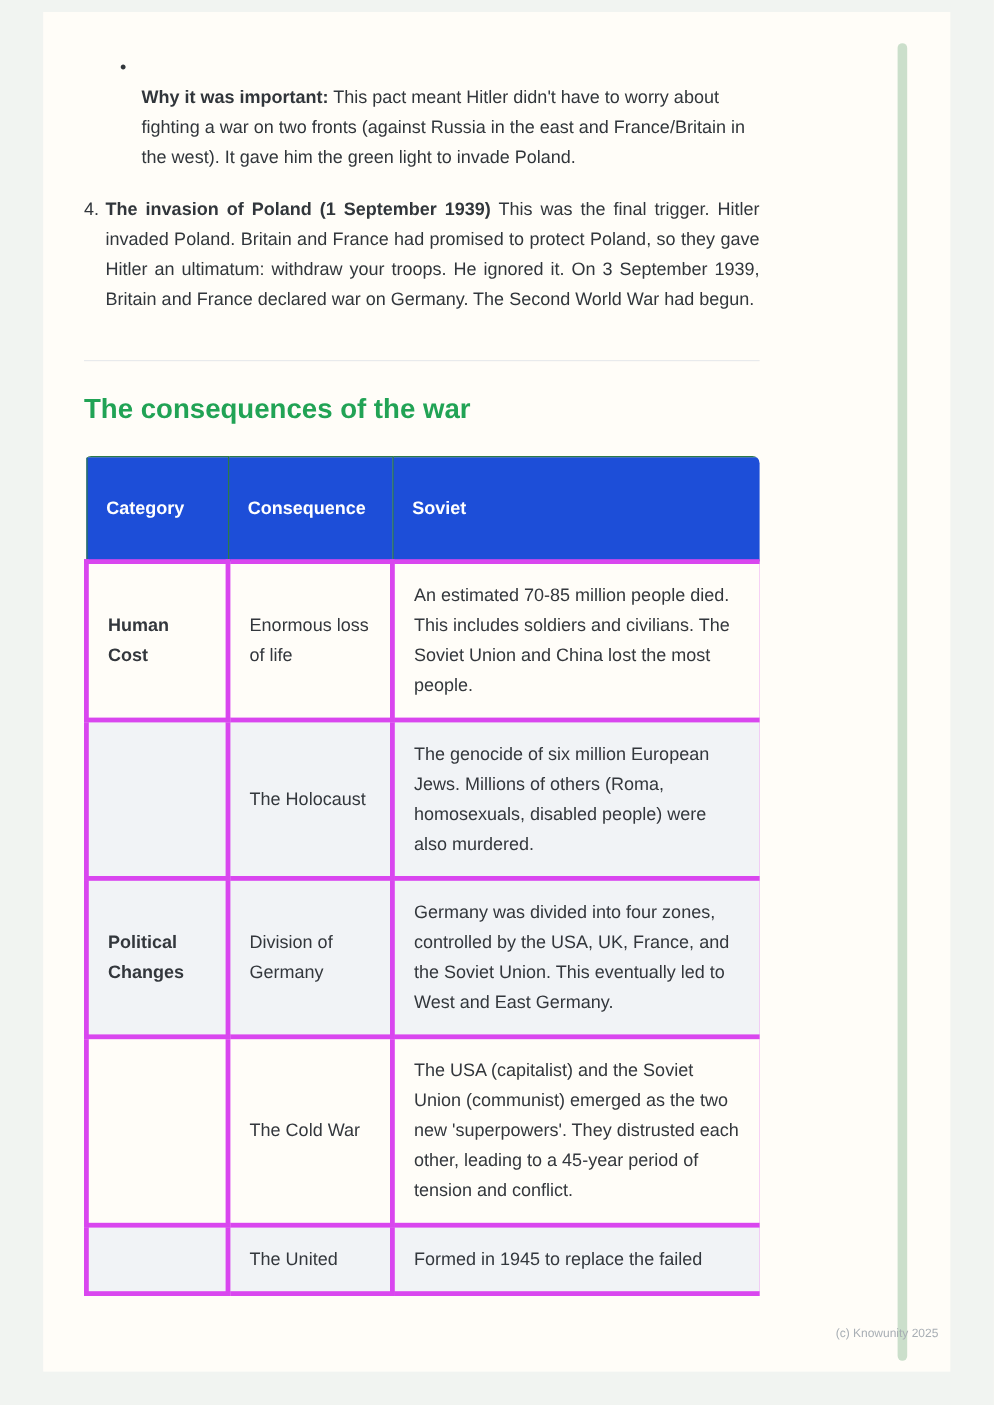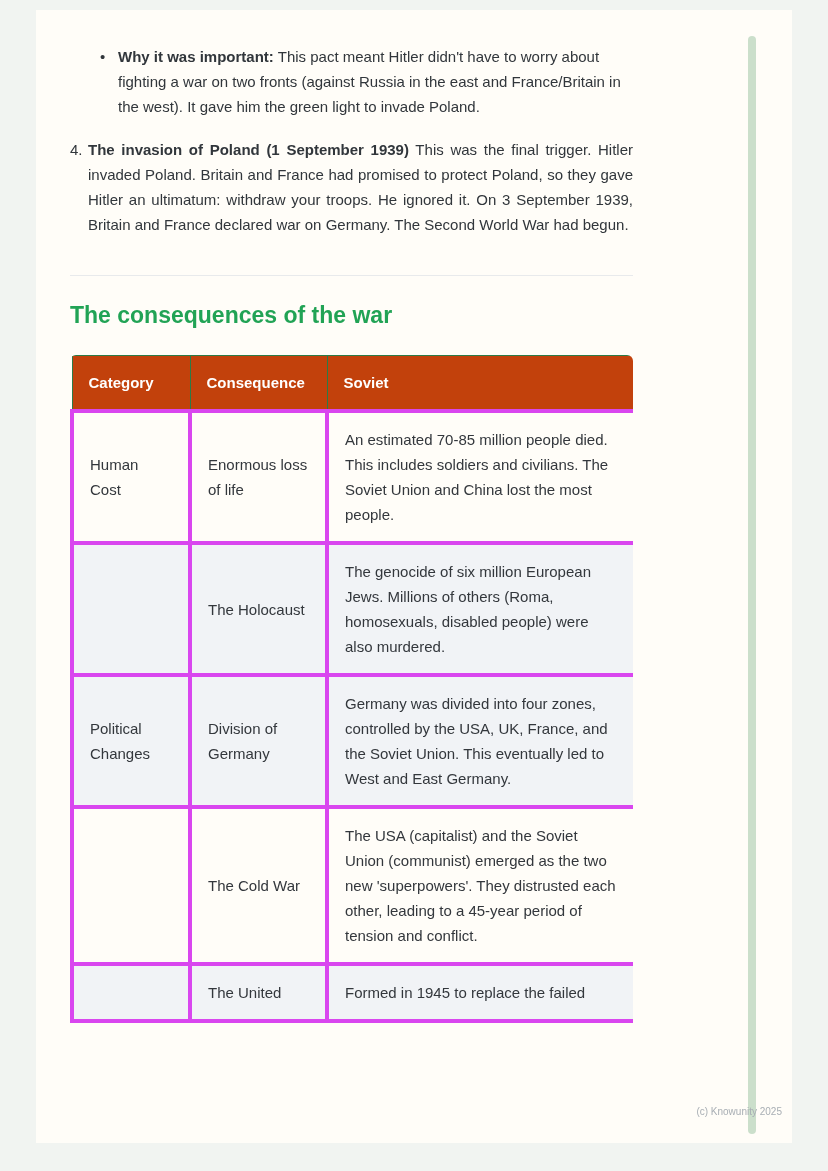--- a/index.html
+++ b/index.html
@@ -22,21 +22,21 @@
   }
   .column { width: 563px; }
   p, .para { font-size: 15px; line-height: 25px; }
 
   .bullet-item {
     display: flex;
     margin-left: 30px;
     margin-bottom: 18px;
   }
   .bullet-marker { width: 18px; flex: none; font-size: 15px; line-height: 25px; }
-  .bullet-body { flex: 1; }
+  .bullet-body { flex: 1; margin-top: 25px; }
 
   .num-item { display: flex; }
   .num-marker { width: 18px; flex: none; font-size: 15px; line-height: 25px; }
   .num-body { flex: 1; text-align: justify; }
 
   .bold { font-weight: 700; }
 
   .divider {
     width: 563px;
     border: none;
@@ -62,37 +62,37 @@
     width: 100%;
     border-collapse: collapse;
     font-size: 15px;
     color: #33373c;
     table-layout: fixed;
   }
   col.c1 { width: 118px; }
   col.c2 { width: 137px; }
   col.c3 { width: 308px; }
   thead th {
-    background: #c2410c;
+    background: #1d4ed8;
     color: #ffffff;
     font-weight: 700;
     text-align: left;
-    padding: 18px 16px;
+    padding: 34px 16px;
     border: 1px solid #2c7a47;
     font-size: 15px;
   }
   tbody td {
     border: 4px solid #d946ef;
     padding: 14px 16px;
     vertical-align: middle;
     line-height: 25px;
     background: #fffdf8;
   }
   tr.alt td { background: #f1f3f6; }
-  td.cat { font-weight: 400; }
+  td.cat { font-weight: 700; }
 
   .scrollbar-thumb {
     position: absolute;
     right: 36px;
     top: 26px;
     width: 8px;
     height: 1098px;
     background: #cbdfcb;
     border-radius: 4px;
     z-index: 2;

